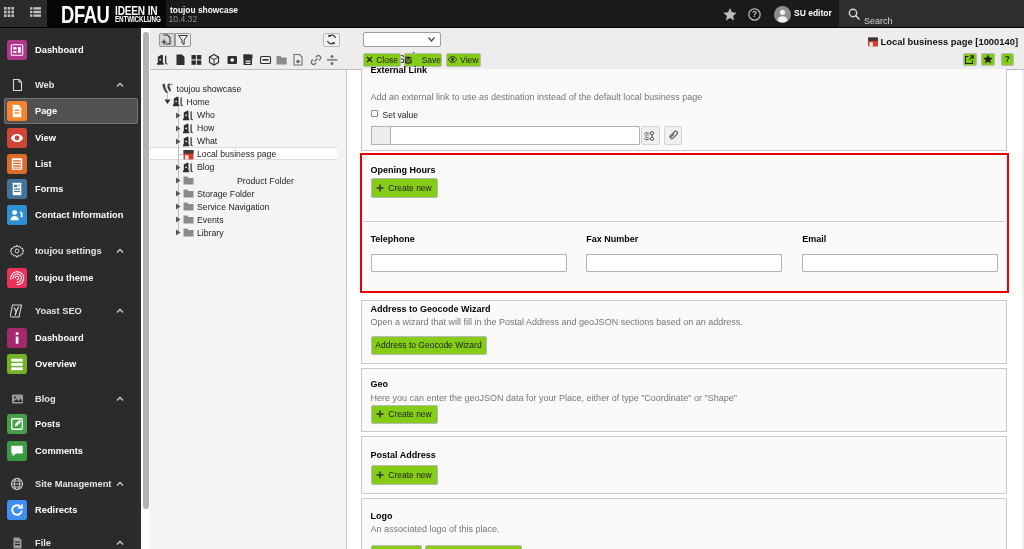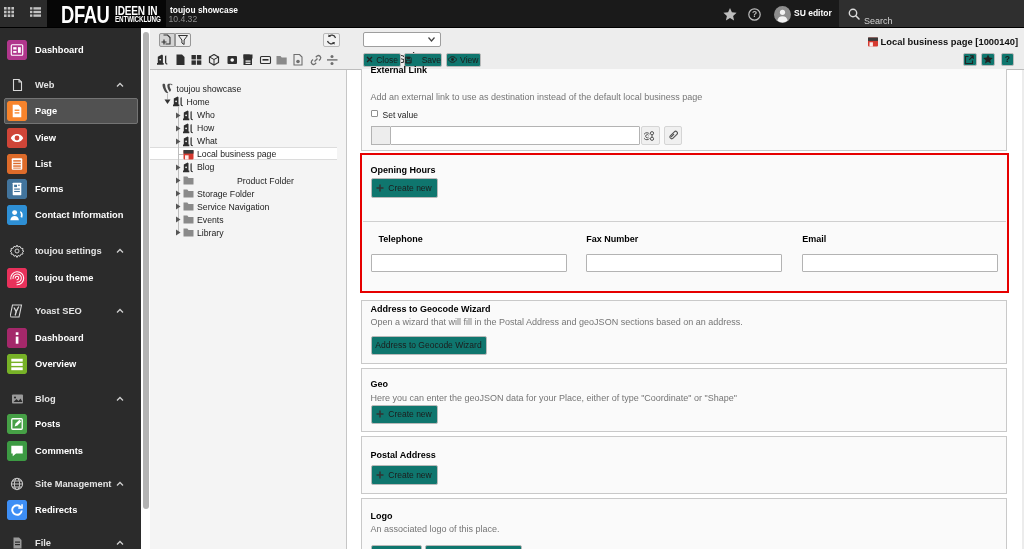--- a/index.html
+++ b/index.html
@@ -27,21 +27,21 @@
   
   #treepanel { left:150px; top:70px; width:197px; height:479px; background:#f4f4f4; border-right:1px solid #c6c6c6; }
   #treebar { left:150px; top:28px; width:197px; height:42px; background:#ededed; }
   #docheader { left:347px; top:28px; width:677px; height:42px; background:#ededed; border-bottom:1px solid #bdbdbd; }
   #treebar-border { left:150px; top:69px; width:197px; height:1px; background:#bdbdbd; }
   #splitter { left:347px; top:70px; width:15px; height:479px; background:#fff; }
 
   .tree-row { position:absolute; font-size:8.7px; color:#222; white-space:nowrap; }
 
   
-  .btn { position:absolute; background:#0f766e; border:1px solid #b9b9b9; border-radius:2px;
+  .btn { position:absolute; background:#84cc16; border:1px solid #b9b9b9; border-radius:2px;
          font-size:8.5px; color:#1c1c1c; display:flex; align-items:center; justify-content:center; white-space:nowrap; }
   .btn-light { background:#f0f0f0; border-color:#d5d5d5; }
 
   
   .panel { position:absolute; left:361px; width:646px; background:#fafafa; border:1px solid #c9c9c9; }
   .ftitle { position:absolute; left:370.5px; font-size:9px; font-weight:bold; color:#000; white-space:nowrap; }
   .fdesc { position:absolute; left:370.5px; font-size:9px; color:#757575; white-space:nowrap; }
   .finput { position:absolute; background:#fff; border:1px solid #b3b3b3; border-radius:1px; }
   #redbox { left:359.5px; top:152.5px; width:649px; height:140px; border:2.5px solid #e60000; background:#fafafa; }
 </style>
@@ -573,21 +573,21 @@
 
     <div class="abs" id="redbox"></div>
     <div class="ftitle" style="top:164.5px;">Opening Hours</div>
     <div class="btn" style="left:370.5px;top:177.5px;width:67px;height:20px;gap:4px;">
       <svg width="8" height="8" viewBox="0 0 8 8">
           <path d="M4 0.5 v7 M0.5 4 h7" stroke="#333" stroke-width="1.5"></path>
         </svg>
         <span>Create new</span>
     </div>
     <div class="abs" style="left:362.5px;top:220.5px;width:643px;height:1px;background:#cfcfcf;"></div>
-    <div class="ftitle" style="top:233.8px;margin-left:8px;">Telephone</div>
+    <div class="ftitle" style="top:233.8px;">Telephone</div>
     <div class="ftitle" style="left:586.3px;top:233.8px;">Fax Number</div>
     <div class="ftitle" style="left:802.2px;top:233.8px;">Email</div>
     <div class="finput" style="left:370.5px;top:253.8px;width:196px;height:18.7px;"></div>
     <div class="finput" style="left:586.3px;top:253.8px;width:196px;height:18.7px;"></div>
     <div class="finput" style="left:802.2px;top:253.8px;width:196px;height:18.7px;"></div>
 
     <div class="panel" style="top:299.5px;height:64.5px;"></div>
     <div class="ftitle" style="top:303.5px;">Address to Geocode Wizard</div>
     <div class="fdesc" style="top:317px;">Open a wizard that will fill in the Postal Address and geoJSON sections based on an address.</div>
     <div class="btn" style="left:370.5px;top:335.5px;width:116px;height:19px;">Address to Geocode Wizard</div>

